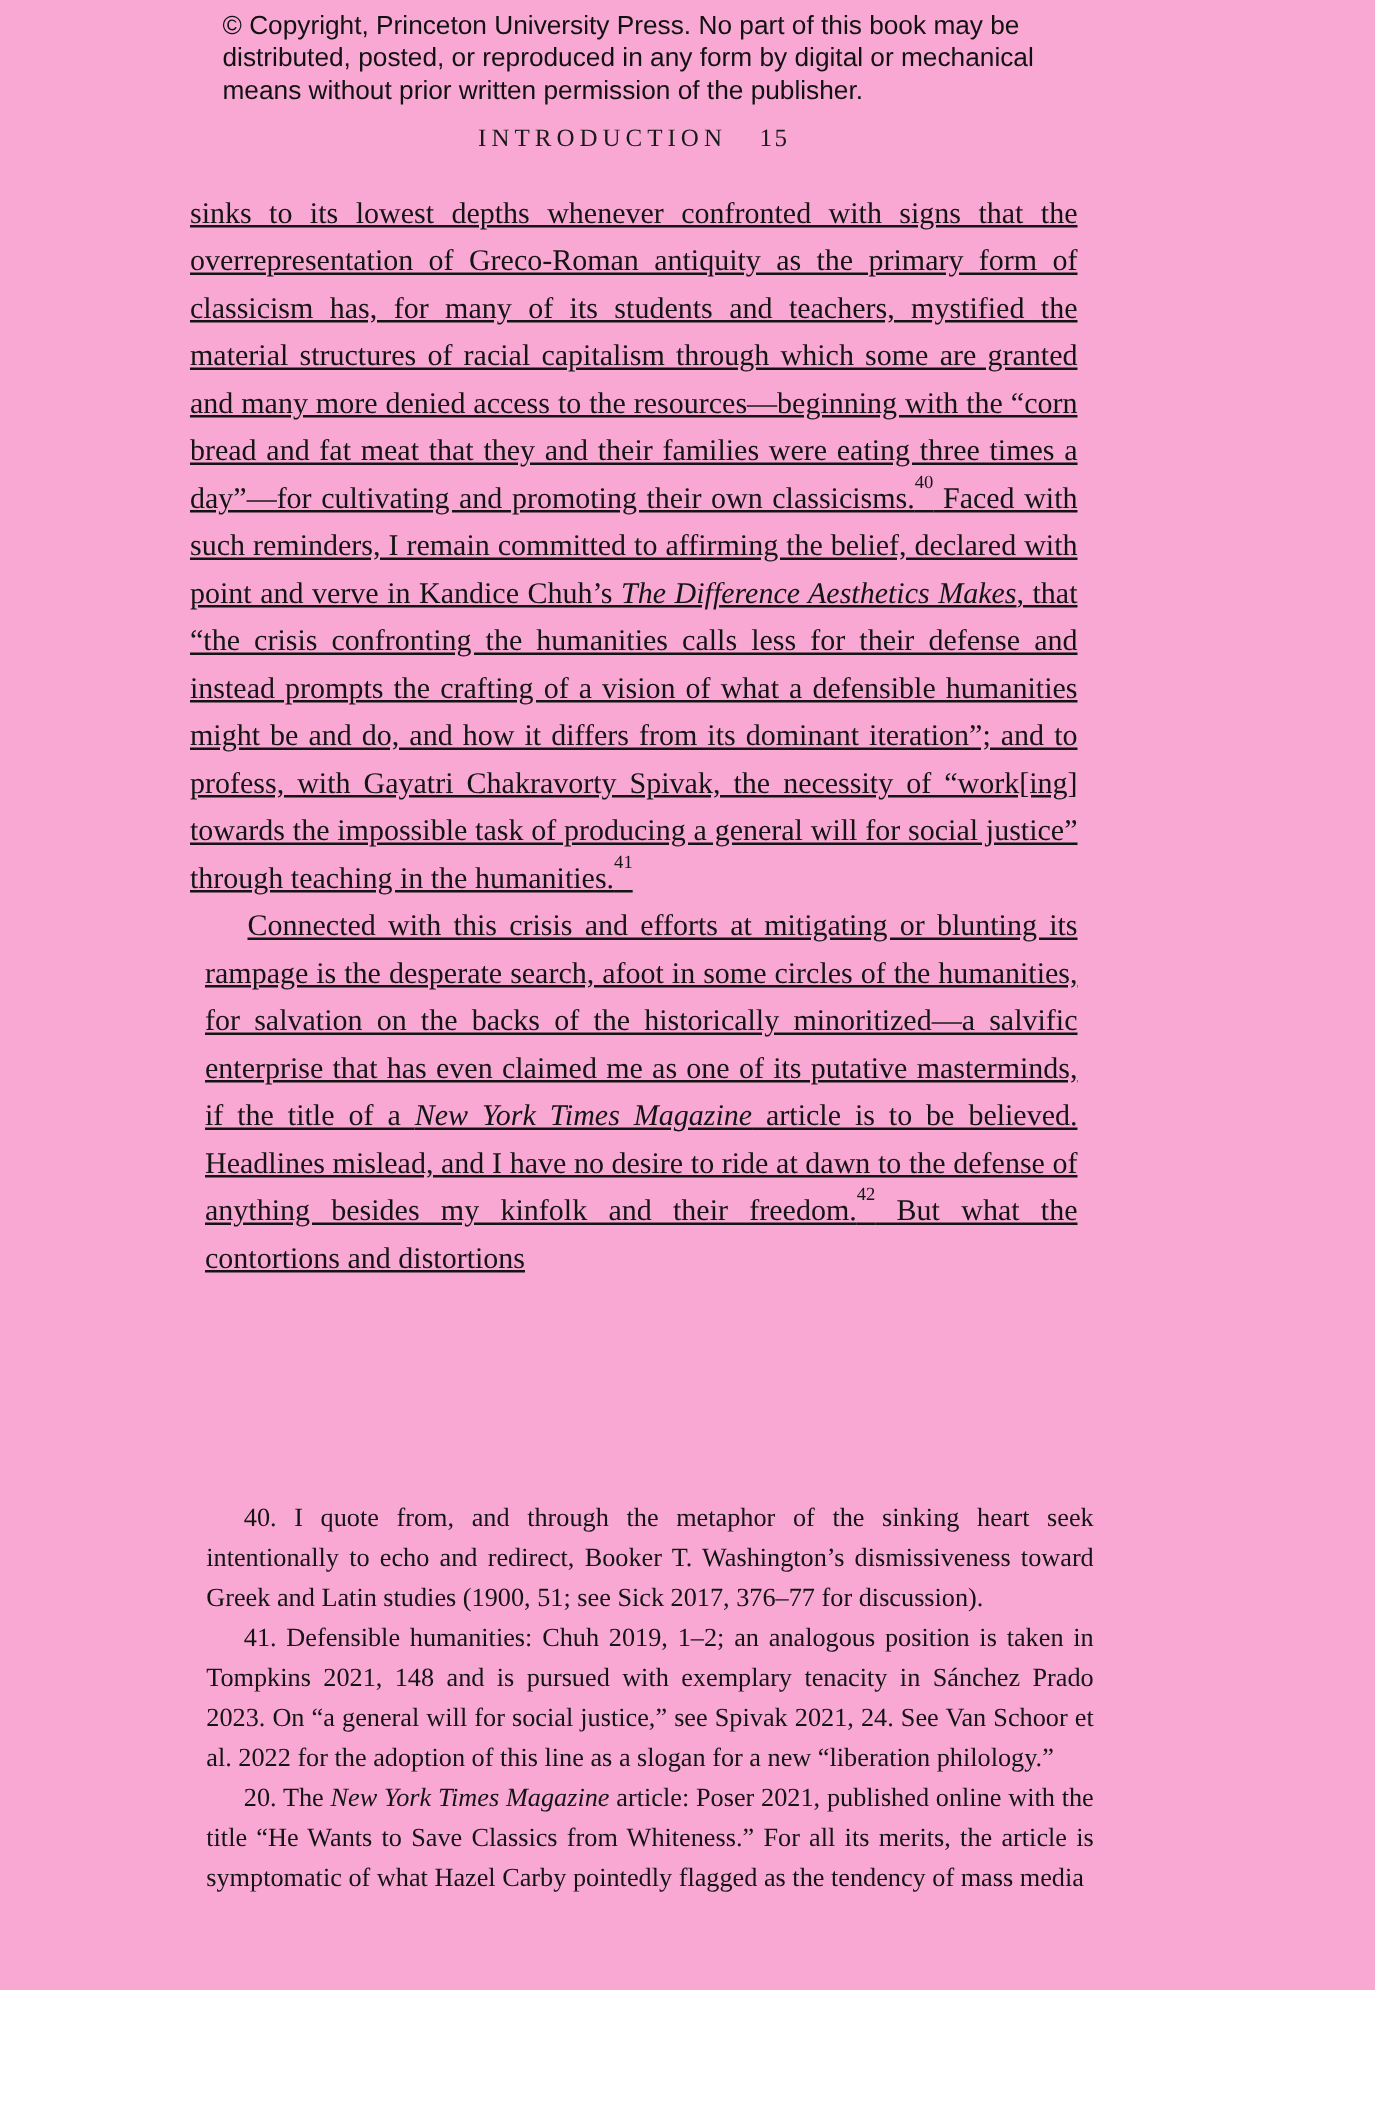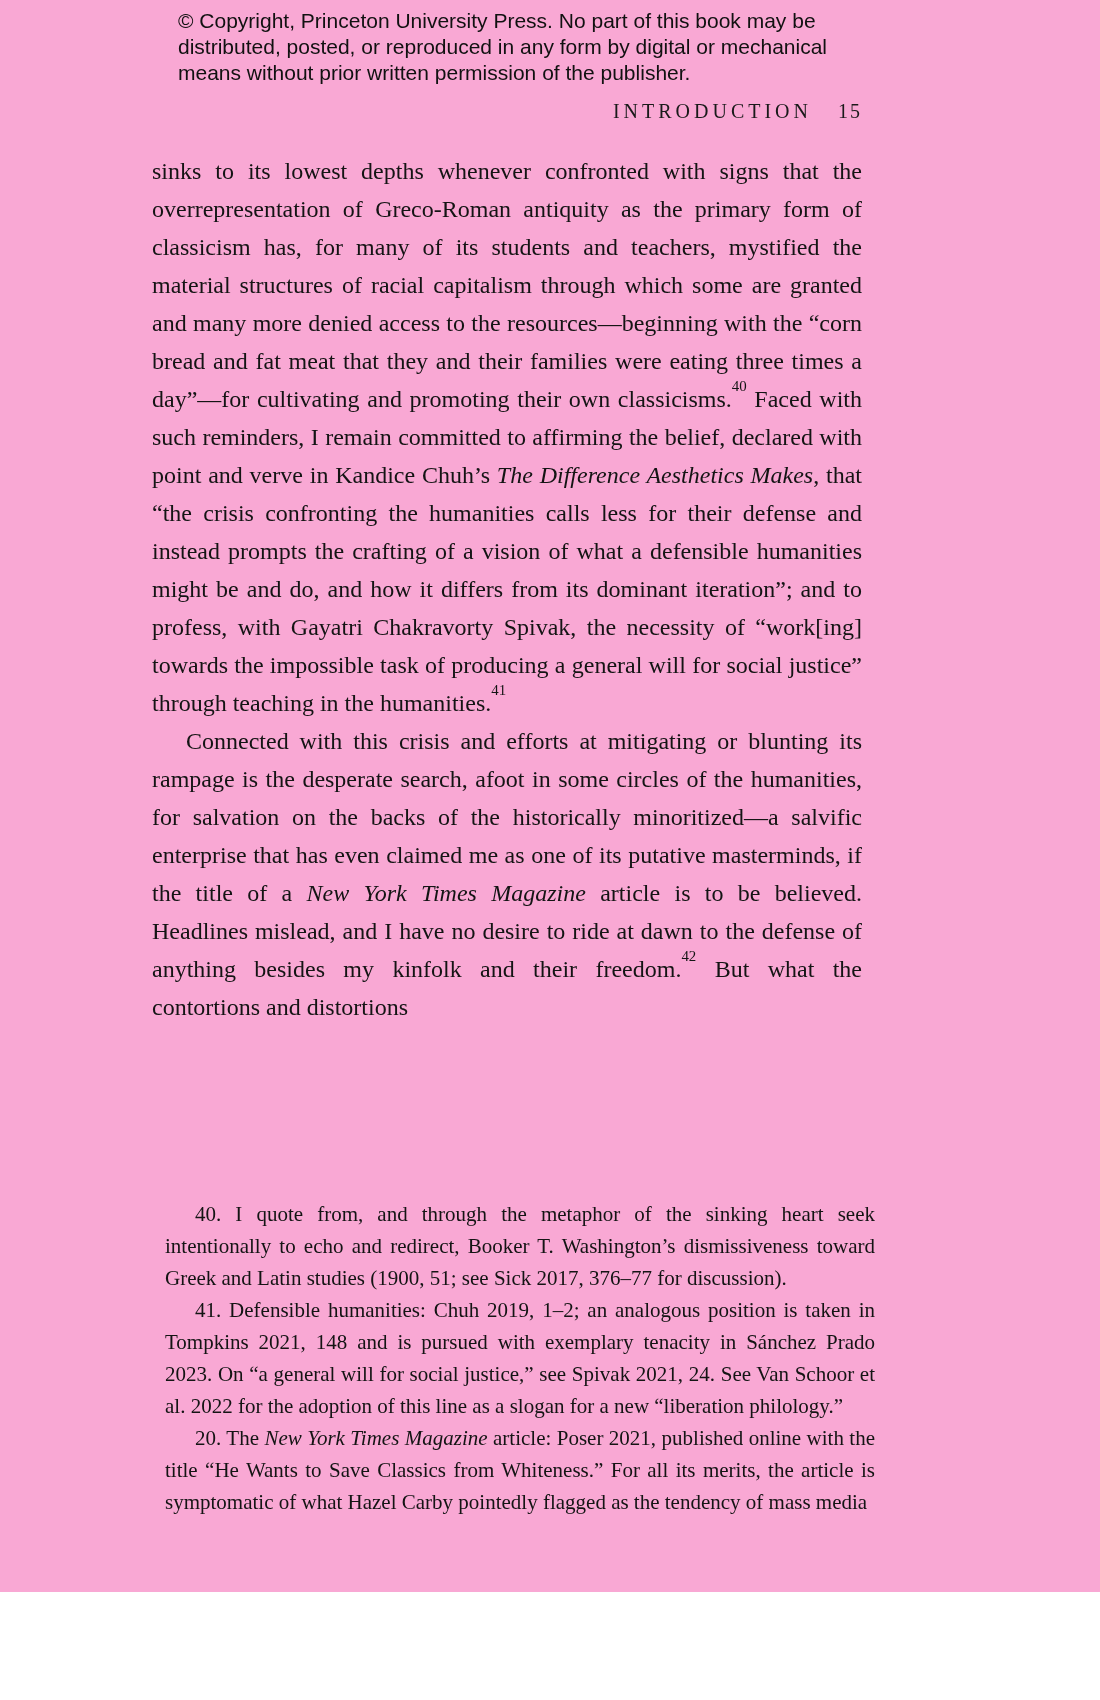--- a/index.html
+++ b/index.html
@@ -23,21 +23,21 @@
     font-size: 21px;
     line-height: 26px;
     color: #111;
     white-space: pre;
   }
   .running-head {
     position: absolute;
     left: 152px;
     top: 100px;
     width: 710px;
-    text-align: right;
+    text-align: center;
     font-family: "Liberation Serif", serif;
     font-size: 20px;
     letter-spacing: 4px;
     color: #1a1a1a;
   }
   .running-head .pagenum {
     margin-left: 26px;
     letter-spacing: 2px;
   }
   .body-text {
@@ -47,23 +47,25 @@
     width: 710px;
     font-family: "Liberation Serif", serif;
     font-size: 24px;
     line-height: 38px;
     text-align: justify;
     color: #141414;
   }
   .body-text p {
     margin: 0;
     padding: 0;
+    text-decoration: underline;
   }
   .body-text p.indent {
     text-indent: 34px;
+    margin-left: 12px;
   }
   sup {
     font-size: 0.62em;
     line-height: 0;
     position: relative;
     top: -0.45em;
   }
   em {
     font-style: italic;
   }

